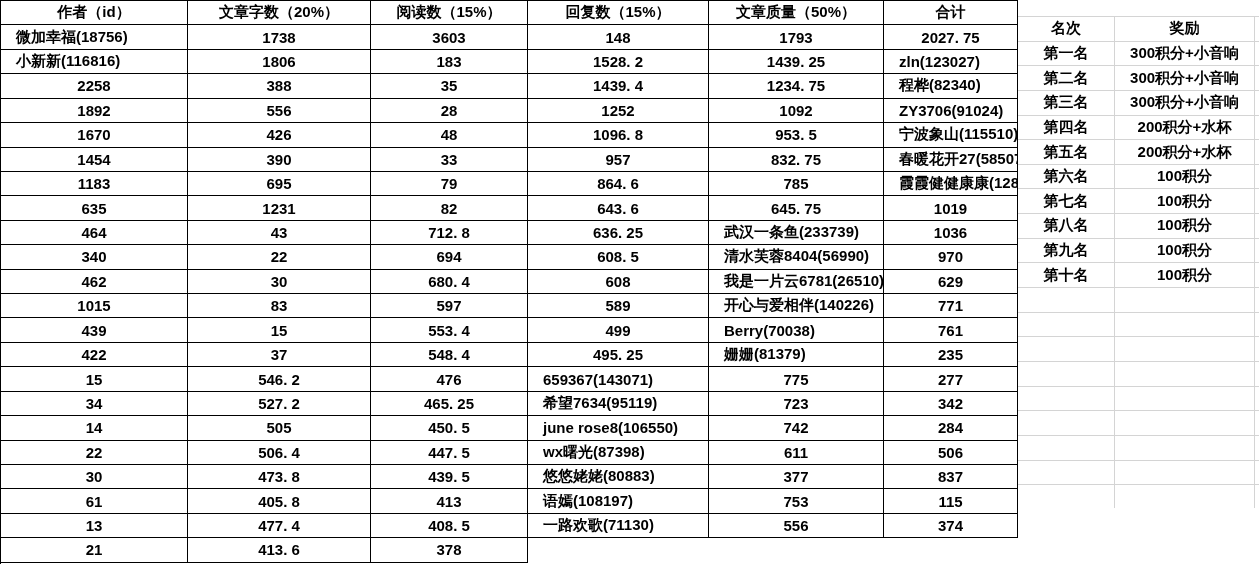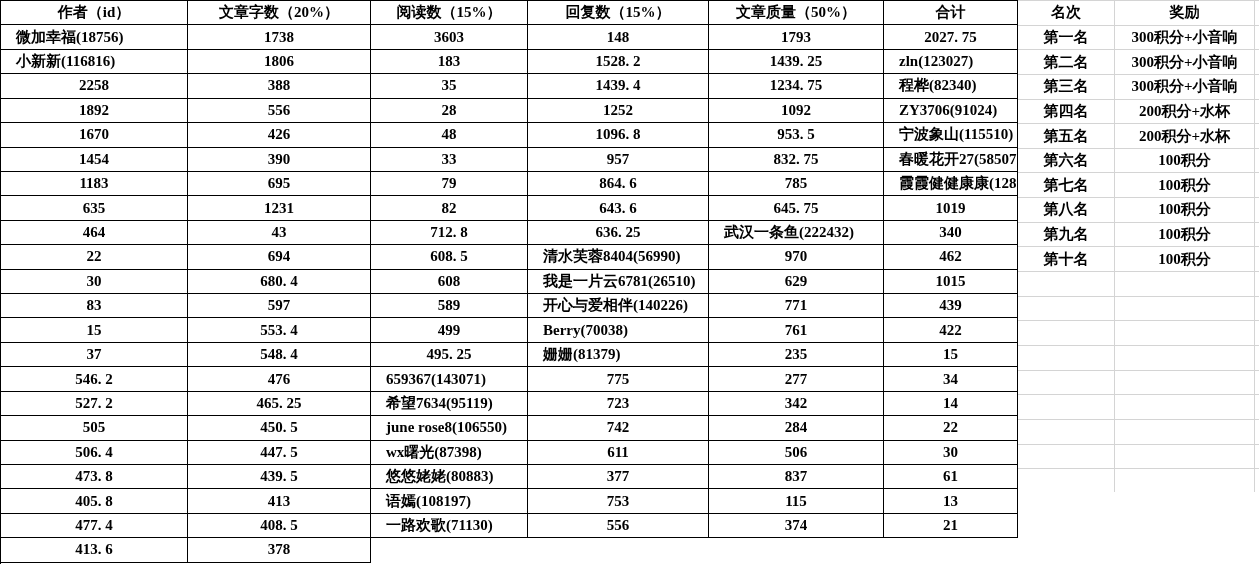--- a/index.html
+++ b/index.html
@@ -10,21 +10,21 @@
   }
   * { margin: 0; padding: 0; }
   html, body { background: var(--bg-color); }
   .sheet {
     position: relative;
     width: 1259px;
     height: 569px;
     overflow: hidden;
     background: var(--bg-color);
     color: var(--text-color);
-    font-family: Liberation Serif, serif;
+    font-family: Liberation Sans, sans-serif;
     font-weight: 700;
     font-size: 15px;
   }
   
   .main {
     position: absolute;
     left: 0; top: 0;
     box-sizing: border-box;
     width: 1018px;
     height: 564px;
@@ -46,21 +46,21 @@
     overflow: hidden;
   }
   .cell.left {
     justify-content: flex-start;
     padding-left: 15px;
     text-align: center;
   }
   
   .ranks {
     position: absolute;
-    left: 1018px; top: 0;
+    left: 1018px; top: 16px;
     box-sizing: border-box;
     width: 241px;
     height: 492px;
     display: grid;
     grid-template-columns: 97px 140px 4px;
     grid-auto-rows: 24.65px;
     border-top: 1px solid var(--grid-color);
     background: var(--bg-color);
     overflow: hidden;
   }
@@ -134,21 +134,22 @@
       <div class="cell">635</div>
       <div class="cell">1231</div>
       <div class="cell">82</div>
       <div class="cell">643. 6</div>
       <div class="cell">645. 75</div>
       <div class="cell">1019</div>
       <div class="cell">464</div>
       <div class="cell">43</div>
       <div class="cell">712. 8</div>
       <div class="cell">636. 25</div>
-      <div class="cell left">武汉一条鱼(222432)</div>
+      <div class="cell left">武汉一条鱼(233739)</div>
+      <div class="cell">1036</div>
       <div class="cell">340</div>
       <div class="cell">22</div>
       <div class="cell">694</div>
       <div class="cell">608. 5</div>
       <div class="cell left">清水芙蓉8404(56990)</div>
       <div class="cell">970</div>
       <div class="cell">462</div>
       <div class="cell">30</div>
       <div class="cell">680. 4</div>
       <div class="cell">608</div>

